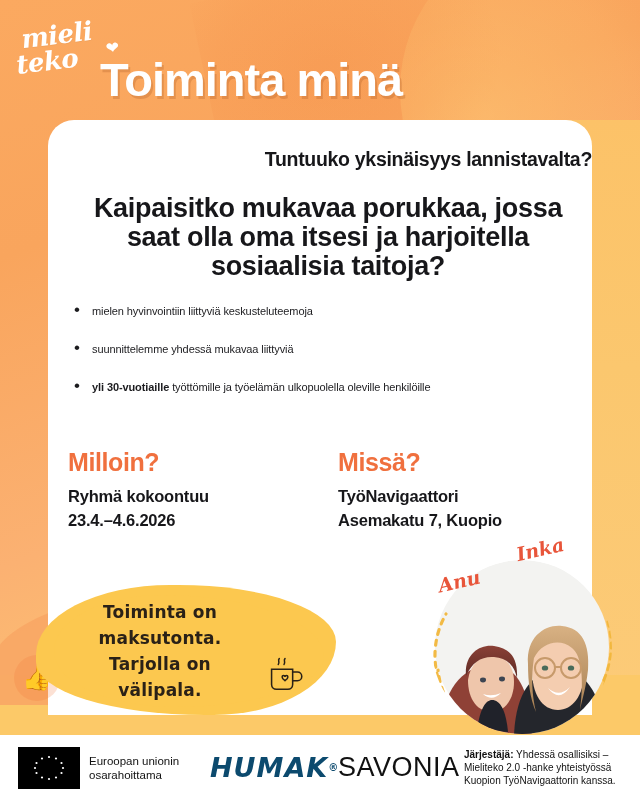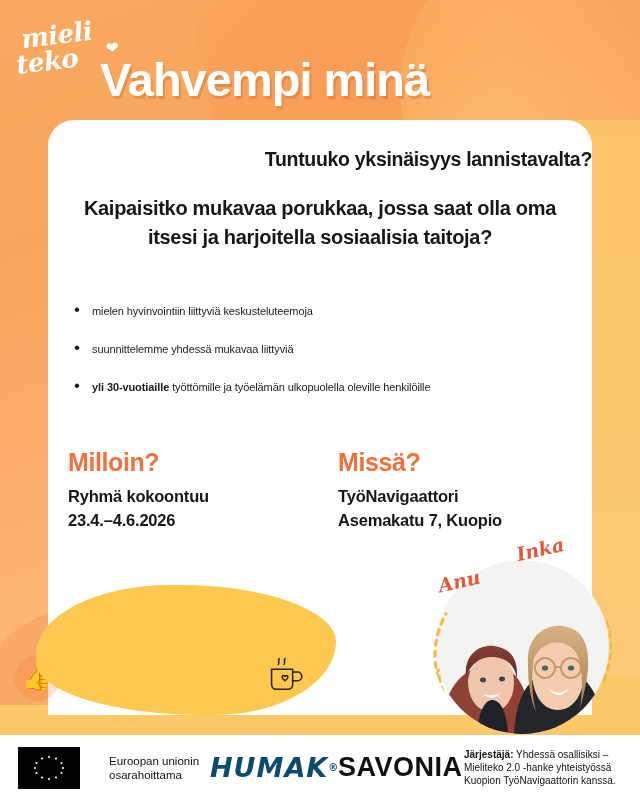--- a/index.html
+++ b/index.html
@@ -77,22 +77,22 @@
   #card{
     position:absolute;top:120px;left:48px;width:544px;height:595px;
     background:#ffffff;border-radius:26px 26px 0 0;
   }
 
   #q1{
     position:absolute;top:28px;left:0;width:544px;text-align:right;
     font-size:19.5px;font-weight:bold;color:#17171a;letter-spacing:-.3px;
   }
   #q2{
-    position:absolute;top:74px;left:30px;width:484px;text-align:center;
-    font-size:20px;font-weight:bold;color:#17171a;line-height:29px;letter-spacing:-.3px;
+    position:absolute;top:74px;left:38px;width:484px;text-align:center;
+    font-size:27px;font-weight:bold;color:#17171a;line-height:29px;letter-spacing:-.3px;
   }
 
   
   #bullets{
     position:absolute;top:180px;left:18px;width:520px;
     margin:0;padding:0;list-style:none;
   }
   #bullets li{
     position:relative;padding-left:26px;margin-bottom:16px;
     font-size:11px;color:#1c1c1f;line-height:22px;letter-spacing:-.1px;
@@ -152,30 +152,30 @@
     font-size:19px;color:#e8553a;letter-spacing:0px;
   }
   #name-anu{left:438px;top:570px;transform:rotate(-13deg);}
   #name-inka{left:516px;top:538px;transform:rotate(-13deg);}
 
   
   #footer{
     position:absolute;left:0;bottom:0;width:640px;height:65px;background:#ffffff;
   }
   .f-item{position:absolute;top:0;height:65px;display:flex;align-items:center;}
-  #eu-logo{left:18px;gap:20px;}
+  #eu-logo{left:18px;}
   #eu-flag{width:62px;height:42px;background:#000;position:relative;margin-right:9px;}
   #eu-text{font-size:11.5px;line-height:14px;color:#111;font-weight:normal;}
   #humak-logo{
     left:210px;font-family:"DejaVu Sans", sans-serif;font-weight:bold;font-style:italic;
     font-size:27px;letter-spacing:1px;color:#0c4a6e;
   }
   #humak-logo sup{font-size:10px;vertical-align:super;}
   #savonia-logo{
-    left:338px;font-weight:bold;font-size:27px;letter-spacing:.5px;color:#111;
+    left:338px;font-weight:normal;font-size:27px;letter-spacing:.5px;color:#111;
   }
   #organizer{
     left:464px;width:170px;font-size:10px;line-height:13px;color:#111;
     align-items:center;
   }
   #organizer b{font-weight:bold;}
 </style>
 </head>
 <body>
 
@@ -187,21 +187,21 @@
   <div class="bg-deco deco-bottom-band"></div>
   <div class="bg-deco deco-bottom-wave"></div>
   <div class="bg-deco deco-bottom-wave2"></div>
 
   <div id="logo">
     <span class="l1">mieli</span>
     <span class="l2">teko</span>
     <span class="heart">❤</span>
   </div>
 
-  <div id="title">Vahvempi minä</div>
+  <div id="title">Toiminta minä</div>
 
   <div id="card">
 
     <div id="q1">Tuntuuko yksinäisyys lannistavalta?</div>
     <div id="q2">Kaipaisitko mukavaa porukkaa, jossa saat olla oma itsesi ja harjoitella sosiaalisia taitoja?</div>
 
     <ul id="bullets">
       <li>
         <b></b><span>mielen hyvinvointiin liittyviä keskusteluteemoja</span>
       </li>
@@ -226,20 +226,26 @@
     </div>
   </div>
 
   <div id="thumb-badge">
     <div class="glyph">👍</div>
   </div>
 
   <div id="callout">
     <div class="blob"></div>
     <div class="blob2"></div>
+    <div id="callout-text">
+      <div>Toiminta on</div>
+      <div>maksutonta.</div>
+      <div>Tarjolla on</div>
+      <div>välipala.</div>
+    </div>
     <svg id="cup-icon" viewBox="0 0 48 48">
       <g fill="none" stroke="#2a2117" stroke-width="1.6" stroke-linecap="round">
         <path d="M10 19 h22 v16 a5 5 0 0 1 -5 5 h-12 a5 5 0 0 1 -5 -5 z"></path>
         <path d="M32 22 h5 a4 4 0 0 1 0 9 h-5"></path>
         <path d="M17 14 c2 -2 -1 -4 1 -6"></path>
         <path d="M23 14 c2 -2 -1 -4 1 -6"></path>
         <path d="M21 27 c0 -2 3 -2 3 0 c0 -2 3 -2 3 0 c0 2 -3 4 -3 4 c0 0 -3 -2 -3 -4 z"></path>
       </g>
     </svg>
   </div>

